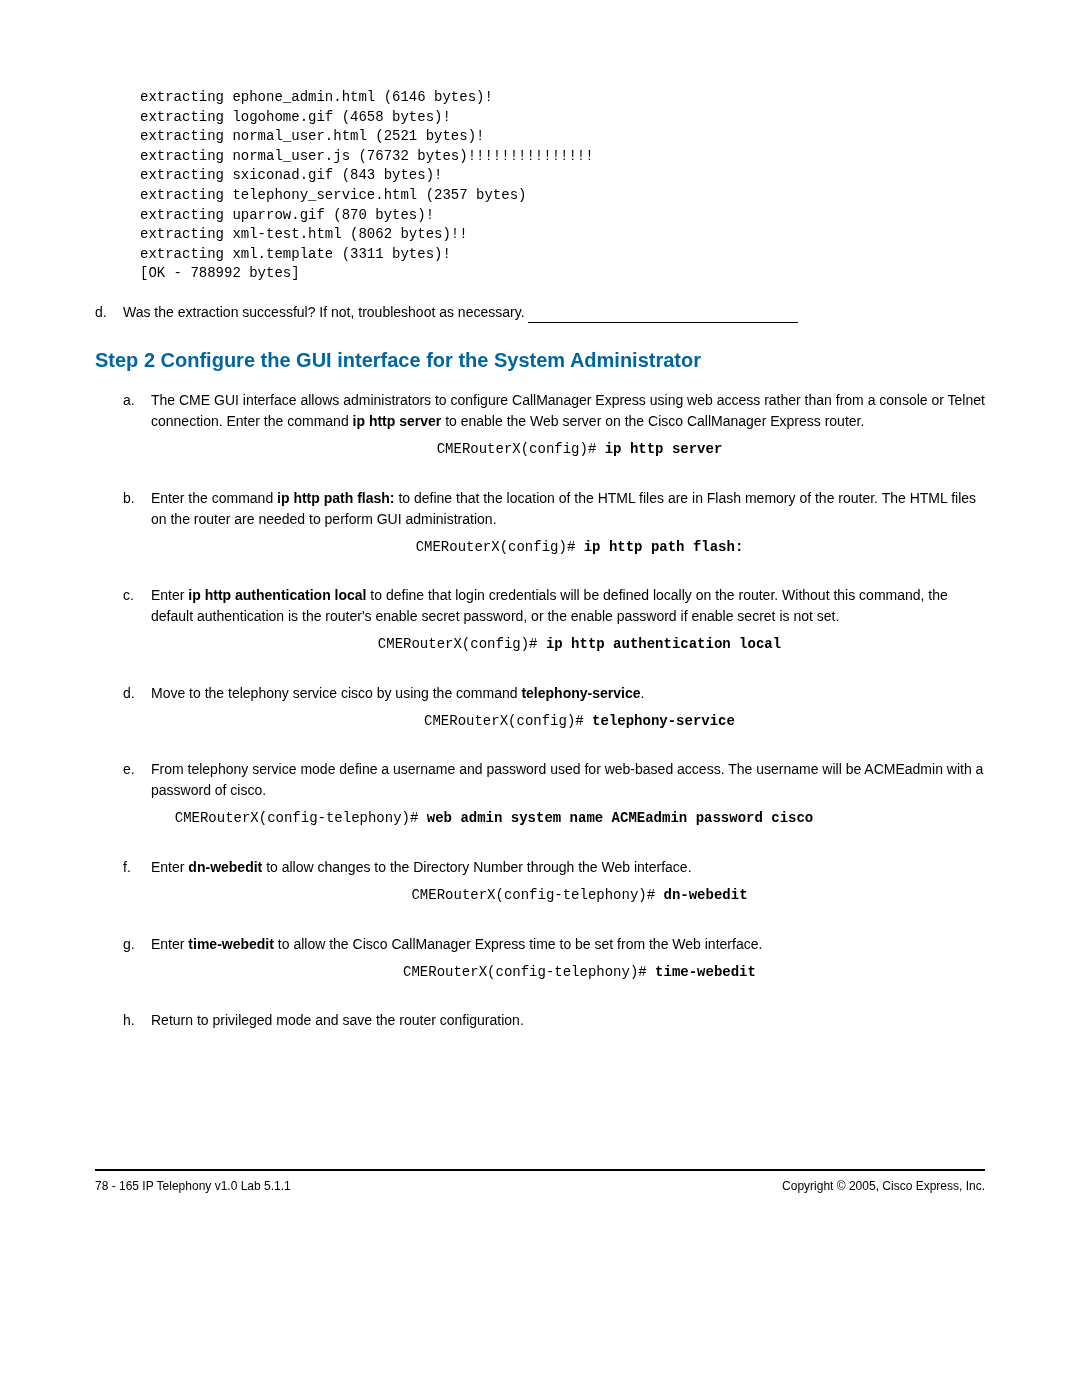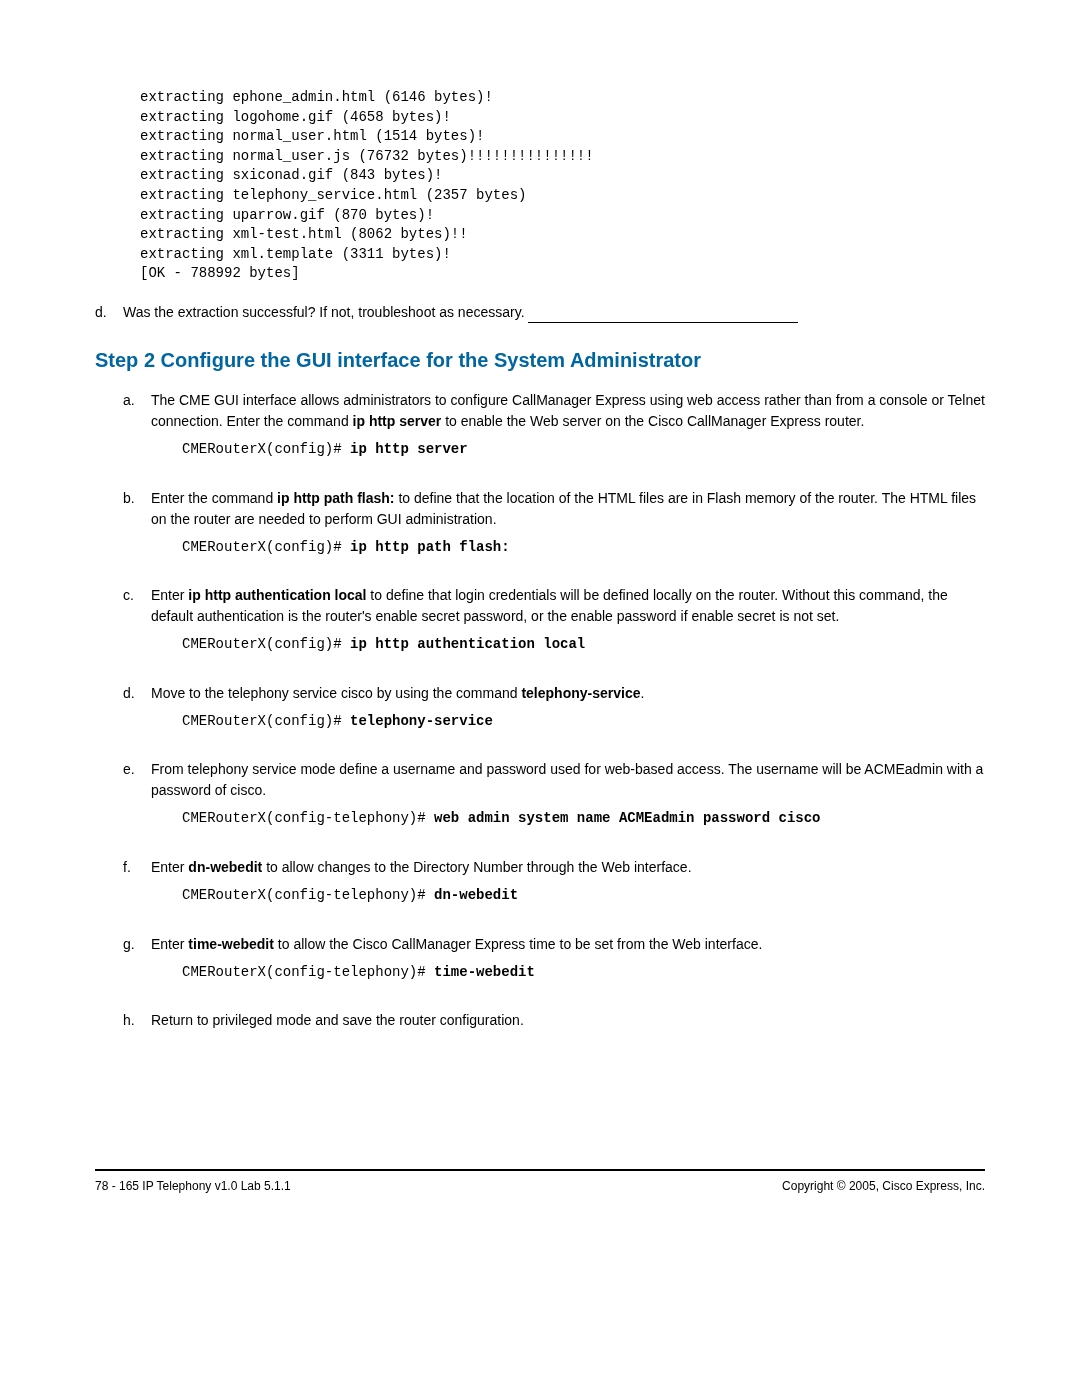--- a/index.html
+++ b/index.html
@@ -34,21 +34,22 @@
     .letter-content {
       flex: 1;
     }
     .step-heading {
       color: #0066a1;
       font-size: 20px;
       font-weight: bold;
       margin: 22px 0 15px 0;
     }
     .indent-code {
-      margin-left: 31px;
+      margin-left: 23px;
+      text-align: center;
     }
     .body-text {
       margin-bottom: 8px;
     }
     .underline {
       border-bottom: 1px solid #000;
       display: inline-block;
       min-width: 270px;
       vertical-align: bottom;
     }
@@ -68,21 +69,21 @@
     }
     .top-code {
       margin-left: 45px;
     }
   </style>
 </head>
 <body>
 
 <div class="code-block top-code"><span>extracting ephone_admin.html (6146 bytes)!</span>
 <span>extracting logohome.gif (4658 bytes)!</span>
-<span>extracting normal_user.html (1514 bytes)!</span>
+<span>extracting normal_user.html (2521 bytes)!</span>
 <span>extracting normal_user.js (76732 bytes)!!!!!!!!!!!!!!!</span>
 <span>extracting sxiconad.gif (843 bytes)!</span>
 <span>extracting telephony_service.html (2357 bytes)</span>
 <span>extracting uparrow.gif (870 bytes)!</span>
 <span>extracting xml-test.html (8062 bytes)!!</span>
 <span>extracting xml.template (3311 bytes)!</span>
 <span>[OK - 788992 bytes]</span></div>
 
 <div class="letter-item section-indent">
   <div class="letter">d.</div>

